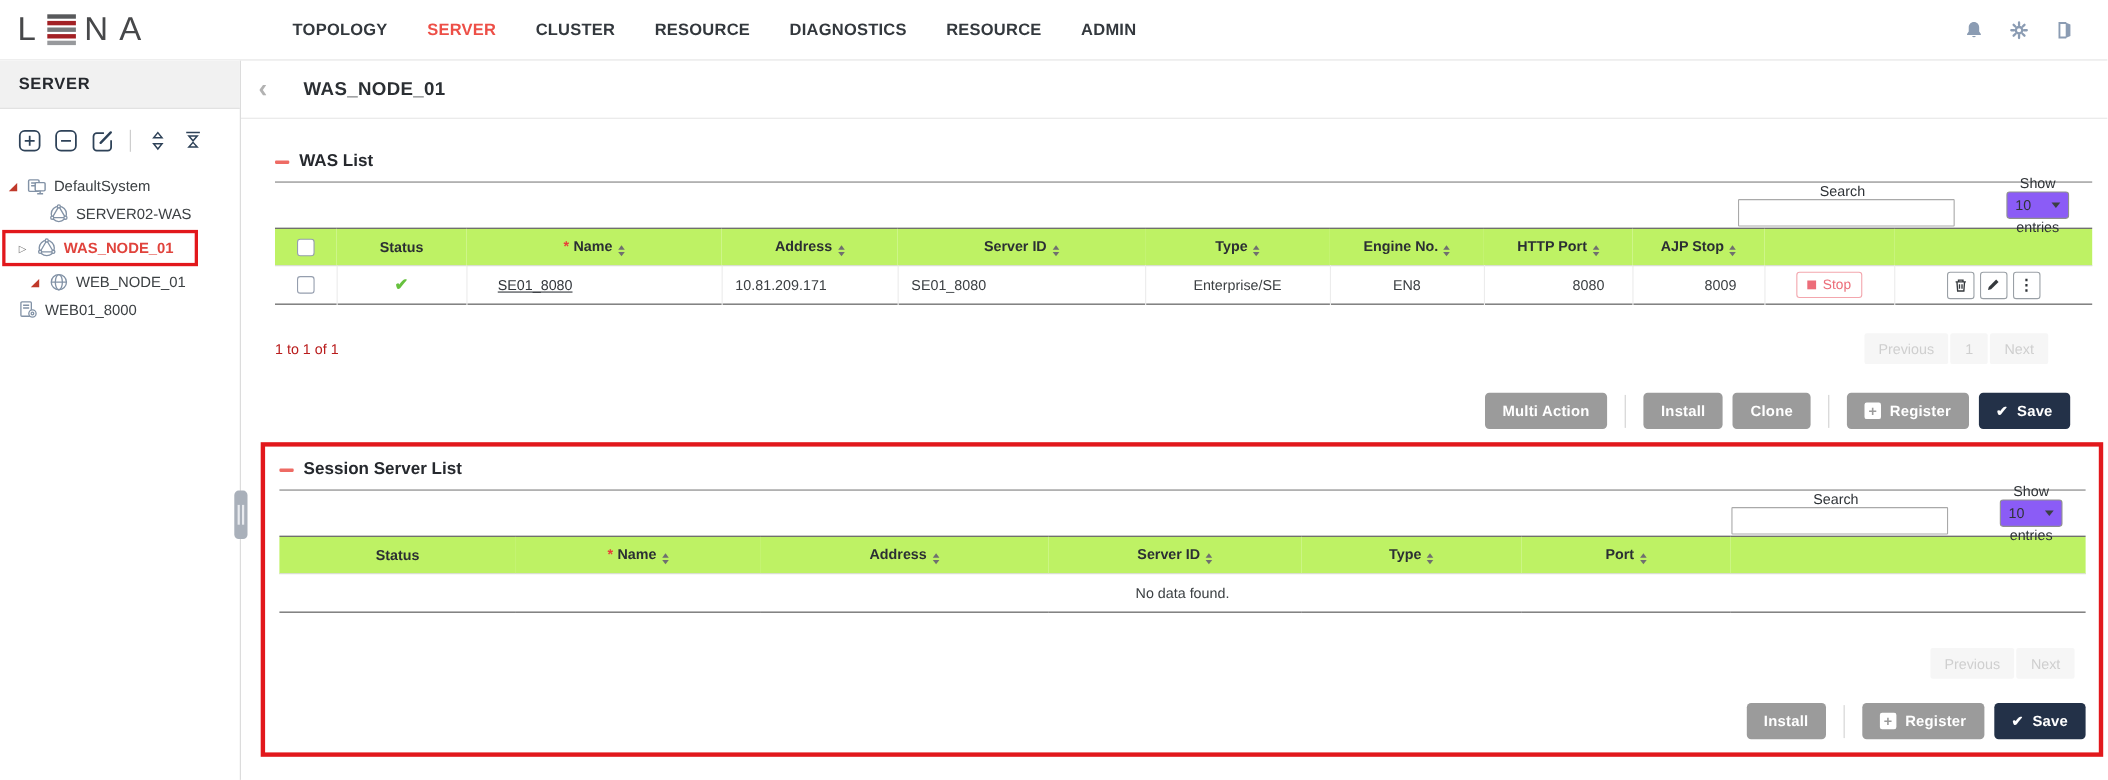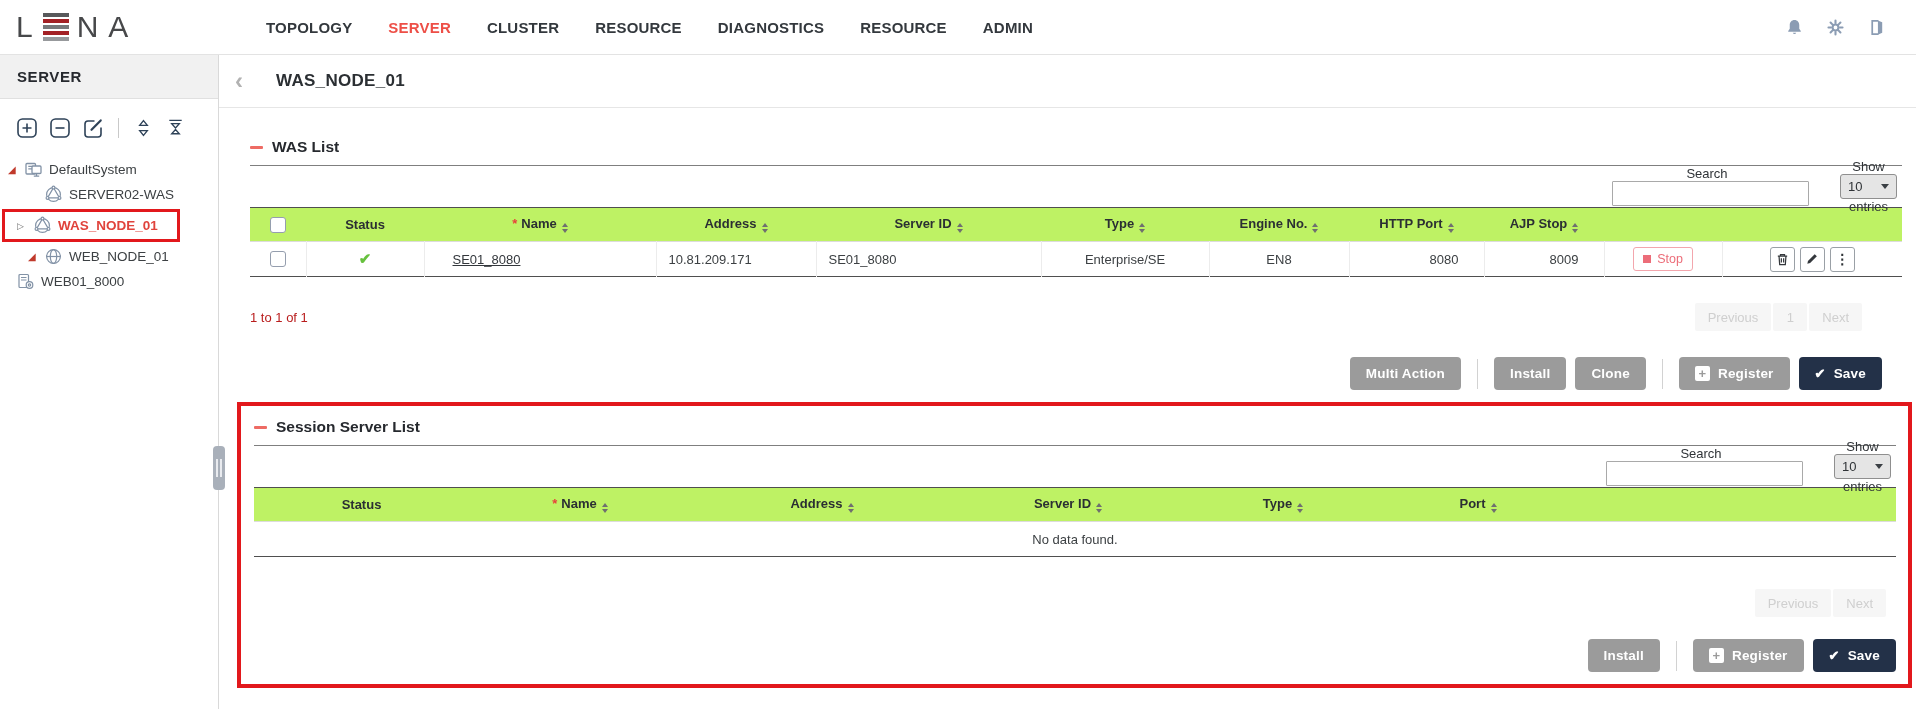--- a/index.html
+++ b/index.html
@@ -55,21 +55,21 @@
 
   .section-title { display:flex; align-items:center; gap:9px; font-size:15.5px; font-weight:bold; color:#26292e; }
   .mt30 { margin-top:30px; } .mt12 { margin-top:0px; }
   .section-dash { width:13px; height:3px; background:#ee6b64; border-radius:1px; flex:none; }
   .section-rule { height:1px; background:#7f7f7f; margin-top:9px; }
 
   .controls-row { display:flex; justify-content:flex-end; align-items:center; margin-top:5px; height:30px; font-size:13px; color:#2f3337; }
   .search-group, .show-group { display:flex; align-items:center;flex-direction:column; }
   .show-group { margin-left:26px; }
   .search-input { width:197px; height:25px; border:1px solid #a9a9a9; border-radius:1px; margin-left:7px; padding:0 6px; font:13px "Liberation Sans", sans-serif; outline:none; }
-  .select-box { width:57px; height:25px; border:1px solid #8f8f8f; border-radius:3px; background:#e5e5e5; display:flex; align-items:center; justify-content:space-between; padding:0 7px; margin:0 5px; cursor:pointer; }
+  .select-box { width:57px; height:25px; border:1px solid #8f8f8f; border-radius:3px; background:#8b5cf6; display:flex; align-items:center; justify-content:space-between; padding:0 7px; margin:0 21px; cursor:pointer; }
   .caret { width:0; height:0; border-left:4px solid transparent; border-right:4px solid transparent; border-top:5px solid #3a3f44; }
 
   table { width:100%; border-collapse:collapse; table-layout:fixed; margin-top:6px; font-size:13px; }
   thead tr { background:#bef264; border-top:1px solid #4f4f4f; border-bottom:1px solid #dcdcdc; }
   th { height:34px; font-weight:bold; color:#2b2f33; text-align:center; padding:0 6px; cursor:pointer; white-space:nowrap; }
   tbody tr { border-bottom:1px solid #4f4f4f; }
   td { height:35px; padding:0 10px; border-left:1px solid #ececec; text-align:center; color:#3c4043; background:#fff; white-space:nowrap; overflow:hidden; }
   td:first-child { border-left:none; }
   td.al { text-align:left; padding-left:12px; }
   td.name-cell { text-align:left; padding-left:28px; }

